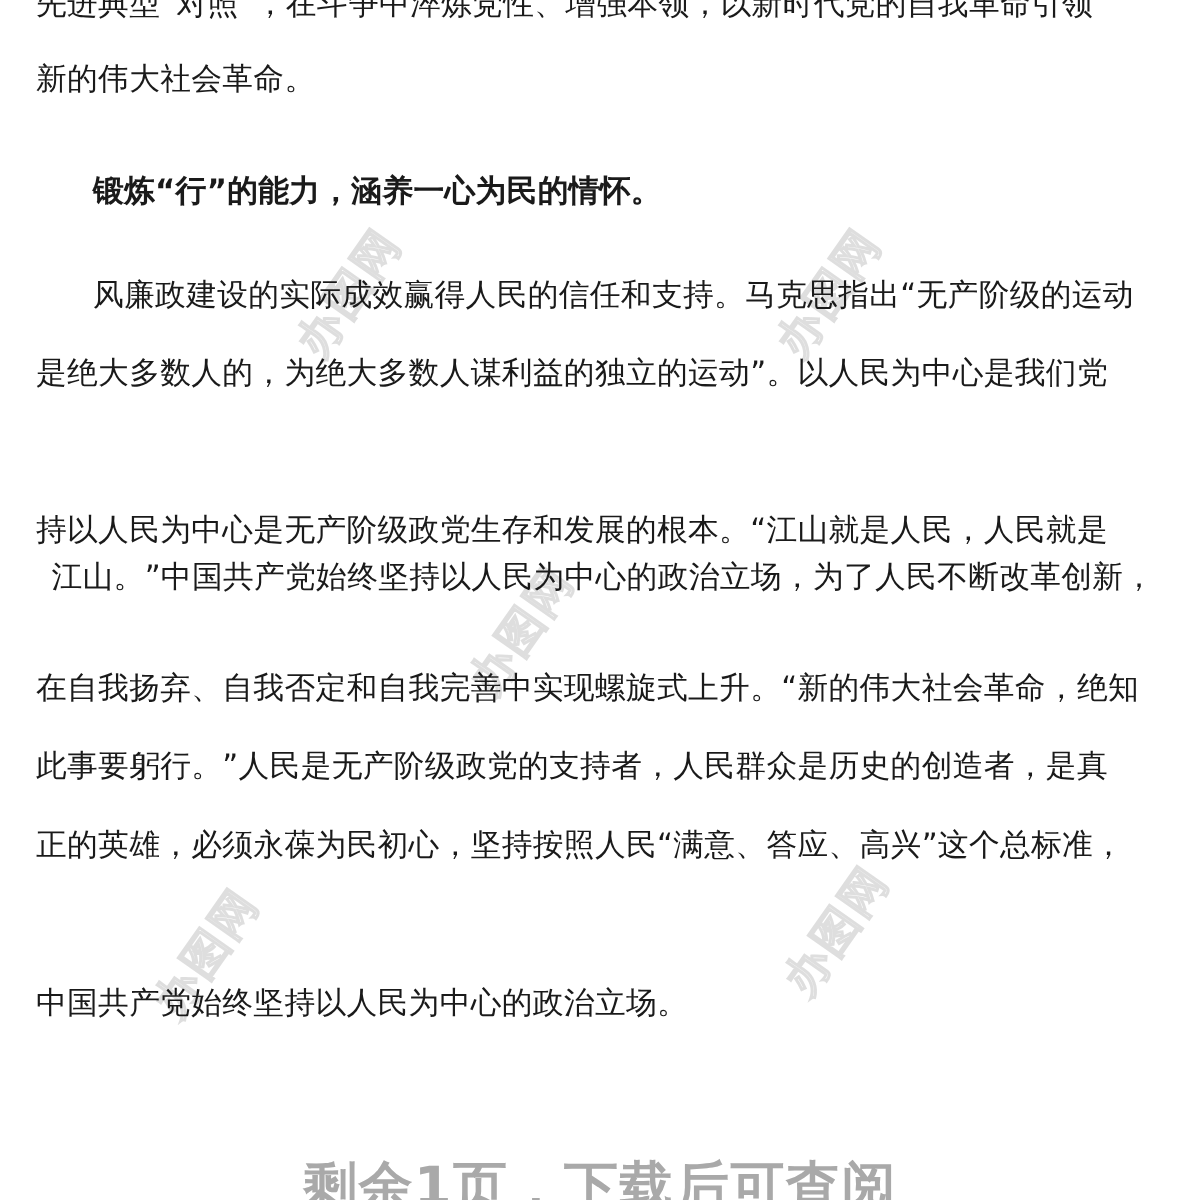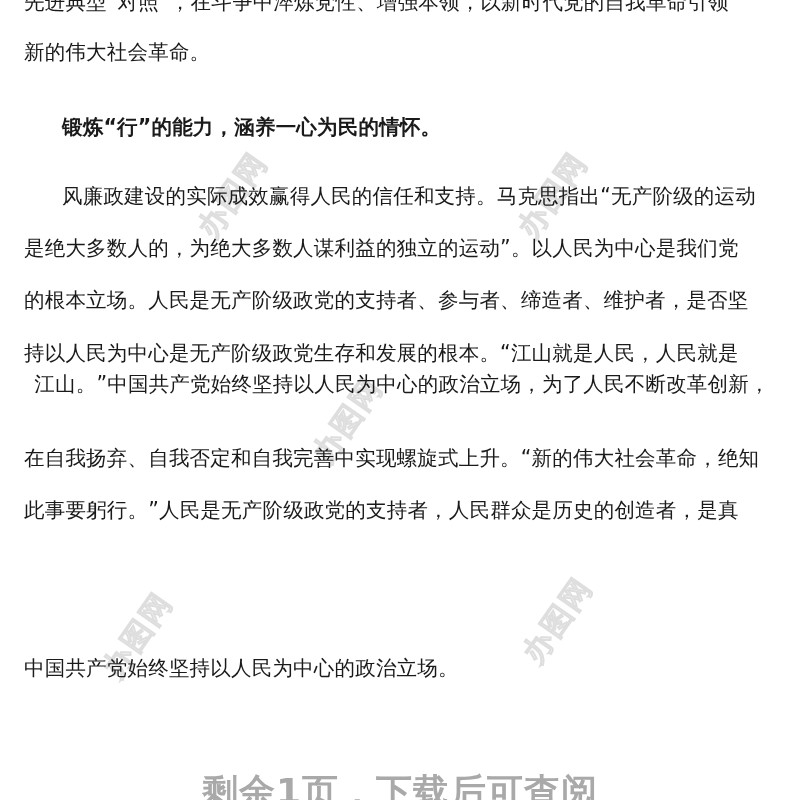--- a/index.html
+++ b/index.html
@@ -39,21 +39,21 @@
   <div class="watermark" style="left:90px; top:615px;">办图网</div>
   <div class="watermark" style="left:510px; top:600px;">办图网</div>
 
   <div class="line" style="top:-12px;">先进典型“对照”，在斗争中淬炼党性、增强本领，以新时代党的自我革命引领</div>
   <div class="line" style="top:38px;">新的伟大社会革命。</div>
 
   <div class="line indent bold" style="top:113px;">锻炼“行”的能力，涵养一心为民的情怀。</div>
 
   <div class="line indent" style="top:182px;">风廉政建设的实际成效赢得人民的信任和支持。马克思指出“无产阶级的运动</div>
   <div class="line" style="top:234px;">是绝大多数人的，为绝大多数人谋利益的独立的运动”。以人民为中心是我们党</div>
-  <div class="line" style="top:286px;">的根本立场。人民是无产阶级政党的支持者、参与者、缔造者、维护者，是否坚</div>
   <div class="line" style="top:339px;">持以人民为中心是无产阶级政党生存和发展的根本。“江山就是人民，人民就是</div>
   <div class="line" style="top:370px;text-align:center;">江山。”中国共产党始终坚持以人民为中心的政治立场，为了人民不断改革创新，</div>
   <div class="line" style="top:444px;">在自我扬弃、自我否定和自我完善中实现螺旋式上升。“新的伟大社会革命，绝知</div>
   <div class="line" style="top:496px;">此事要躬行。”人民是无产阶级政党的支持者，人民群众是历史的创造者，是真</div>
+  <div class="line" style="top:549px;">正的英雄，必须永葆为民初心，坚持按照人民“满意、答应、高兴”这个总标准，</div>
   <div class="line" style="top:654px;">中国共产党始终坚持以人民为中心的政治立场。</div>
 
   <div class="remaining">剩余1页，下载后可查阅</div>
 </div>
 
 </body></html>

